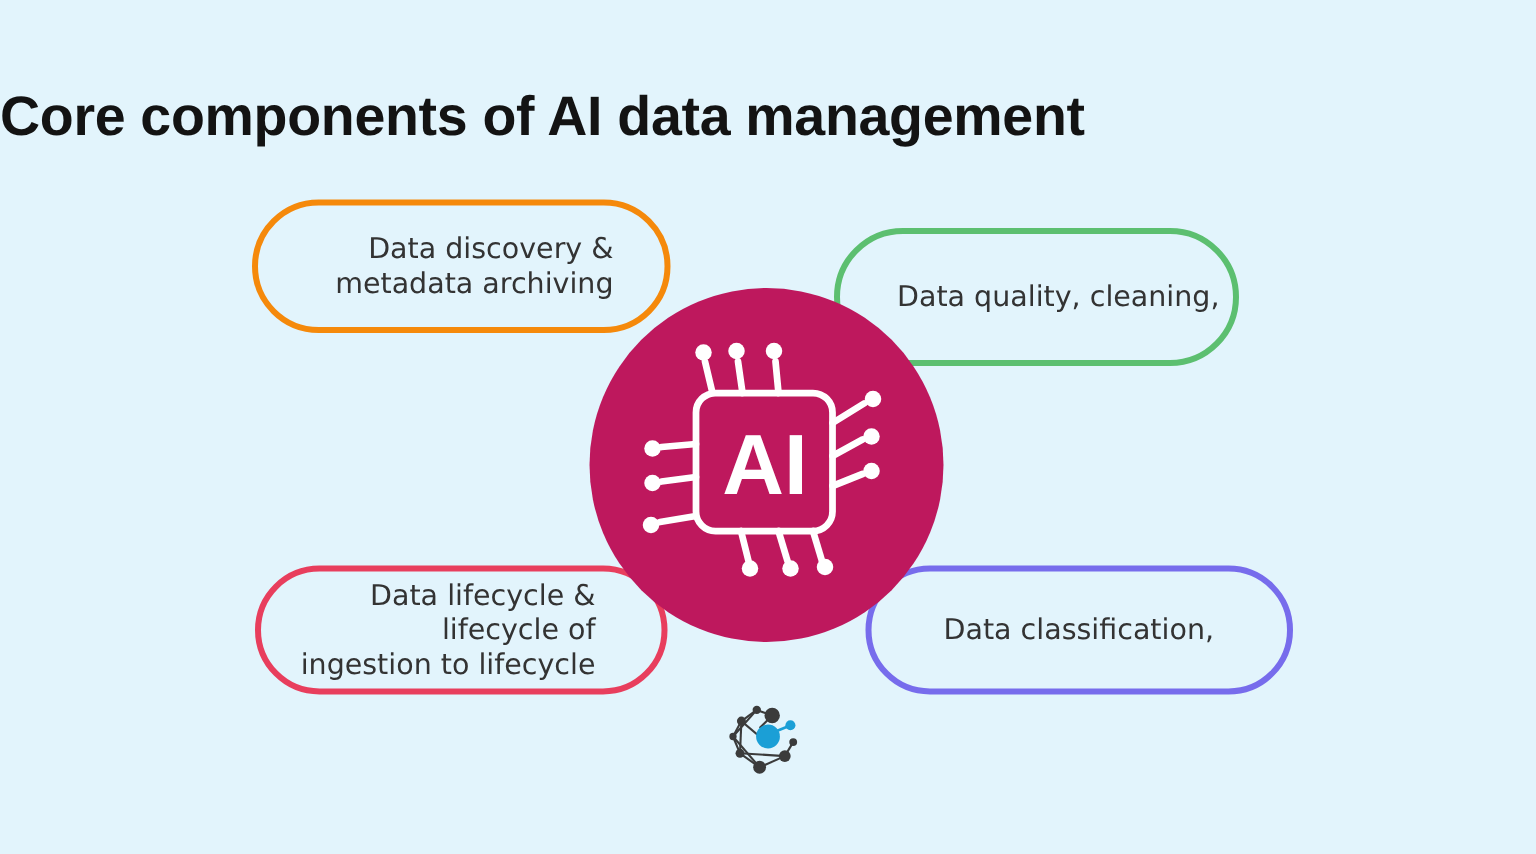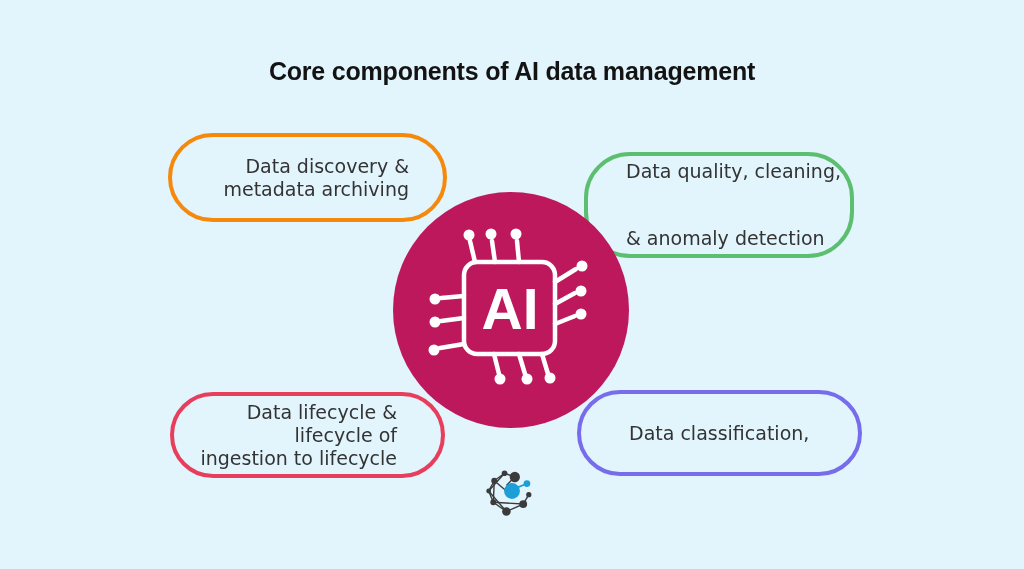--- a/index.html
+++ b/index.html
@@ -9,22 +9,21 @@
     height: 569px;
     background: #E2F4FC;
     overflow: hidden;
     font-family: "Liberation Sans", sans-serif;
   }
   .title {
     position: absolute;
     top: 57px;
     left: 0;
     width: 100%;
-    text-align: center;
-    font-size: 25px;
+    font-size: 37px;
     font-weight: bold;
     letter-spacing: -0.2px;
     color: #131313;
   }
   .pill {
     position: absolute;
     box-sizing: border-box;
     border: 4px solid #999;
     border-radius: 46px;
     background: transparent;
@@ -33,22 +32,22 @@
     justify-content: center;
     z-index: 1;
     font-family: "DejaVu Sans", sans-serif;
     font-size: 19px;
     color: #333333;
   }
   .pill .line { line-height: 23px; white-space: nowrap; }
   .pill-left  { align-items: flex-end; text-align: right; }
   .pill-right { align-items: flex-start; text-align: left; }
   #pill-tl { left: 168px; top: 133px; width: 279px; height: 89px; padding-right: 34px; }
-  #pill-tr { left: 584px; top: 152px; width: 270px; height: 106px; padding-left: 38px; gap: 44px; }
-  #pill-bl { left: 170px; top: 377px; width: 275px; height: 86px; padding-right: 44px; margin-top: 15px; }
+  #pill-tr { left: 556px; top: 152px; width: 270px; height: 92px; padding-left: 38px; gap: 44px; }
+  #pill-bl { left: 170px; top: 377px; width: 275px; height: 86px; padding-right: 44px; }
   #pill-br { left: 577px; top: 377px; width: 285px; height: 86px; padding-left: 48px; }
   .hub {
     position: absolute;
     left: 393px;
     top: 192px;
     width: 236px;
     height: 236px;
     border-radius: 50%;
     background: #2EA6DC;
     z-index: 2;
@@ -77,30 +76,29 @@
 
   <div class="title" style="color: rgb(19, 19, 19);">Core components of AI data management</div>
 
   <div class="pill pill-left" id="pill-tl" style="border-color: rgb(245, 137, 11);">
     <div class="line">Data discovery &amp;</div>
     <div class="line">metadata archiving</div>
   </div>
 
   <div class="pill pill-right" id="pill-tr" style="border-color: rgb(92, 191, 112);">
     <div class="line">Data quality, cleaning,</div>
-    <div class="line">&amp; anomaly detection</div>
   </div>
 
   <div class="pill pill-left" id="pill-bl" style="border-color: rgb(232, 62, 93);">
     <div class="line">Data lifecycle &amp;</div>
     <div class="line">lifecycle of</div>
     <div class="line">ingestion to lifecycle</div>
   </div>
 
-  <div class="pill pill-right" id="pill-br" style="border-color: rgb(119, 108, 236); margin-top: 13px;">
+  <div class="pill pill-right" id="pill-br" style="border-color: rgb(119, 108, 236);">
     <div class="line">Data classification,</div>
   </div>
 
   <div class="hub" style="background-color: #be185d;">
     <svg width="204" height="204" viewBox="0 0 204 204">
       <g stroke="#FFFFFF" stroke-width="4.5" stroke-linecap="round" fill="none">
 
         <rect x="55" y="54" width="91" height="92" rx="13"></rect>
 
         <line x1="66" y1="54" x2="61" y2="33"></line>

